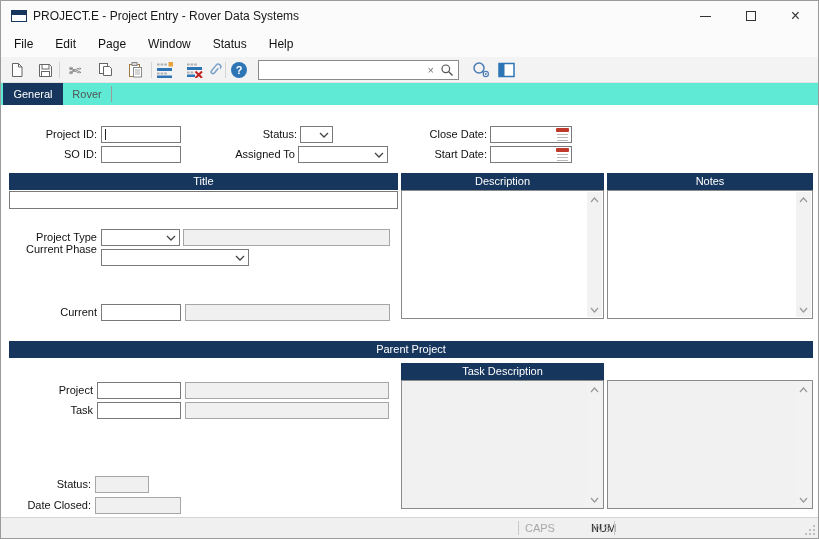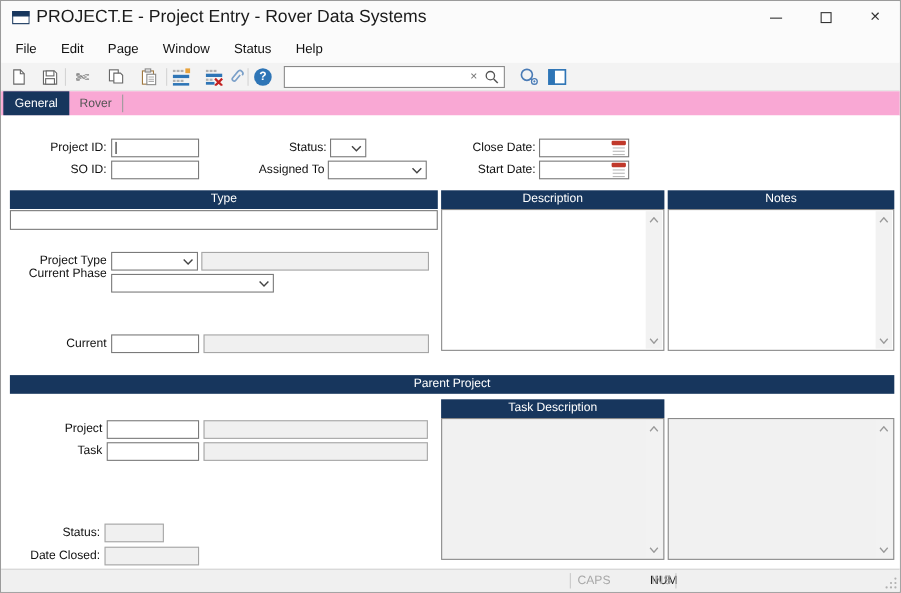--- a/index.html
+++ b/index.html
@@ -6,40 +6,40 @@
   html,body { background:#d7d7d7; }
   body { font-family:"Liberation Sans", sans-serif; }
   .window {
     position:relative; width:819px; height:539px; background:#fff;
     border:1px solid #9b9b9b; overflow:hidden;
     font-family:"Liberation Sans", sans-serif;
   }
   
   .titlebar { position:absolute; top:0; left:0; right:0; height:30px; background:#fbfbfb; }
   .app-icon { position:absolute; left:10px; top:8px; width:16px; height:14px; }
-  .title-text { position:absolute; left:32px; top:0; height:30px; line-height:30px; font-size:16px; color:#1a1a1a; white-space:nowrap; }
+  .title-text { position:absolute; left:32px; top:0; height:30px; line-height:30px; font-size:12px; color:#1a1a1a; white-space:nowrap; }
   .winbtn { position:absolute; top:0; width:45px; height:30px; display:flex; align-items:center; justify-content:center; cursor:default; }
   .winbtn.min { right:90px; } .winbtn.max { right:45px; } .winbtn.close { right:0; }
   .min-glyph { width:11px; height:1px; background:#333; }
   .max-glyph { width:10px; height:10px; border:1px solid #333; }
   .close-glyph { font-size:16px; color:#333; line-height:1; }
   
   .menubar { position:absolute; top:30px; left:0; right:0; height:26px; background:#fbfbfb; display:flex; align-items:center; padding-left:2px; }
   .menu-item { font-size:12px; color:#111; padding:4px 11px; }
   
   .toolbar { position:absolute; top:56px; left:0; right:0; height:26px; background:#f3f3f3; border-bottom:1px solid #e2e2e2; }
   .tbtn { position:absolute; top:4px; width:20px; height:18px; display:flex; align-items:center; justify-content:center; }
   .tsep { position:absolute; top:5px; width:1px; height:16px; background:#d4d4d4; }
   .help-circle { width:16px; height:16px; border-radius:50%; background:#2e75b6; color:#fff; font-size:11px; font-weight:bold; text-align:center; line-height:16px; }
   .searchbox { position:absolute; left:257px; top:3px; width:201px; height:20px; background:#fff; border:1px solid #8a8a8a; }
   .searchbox input { position:absolute; left:3px; top:1px; width:165px; height:16px; border:none; outline:none; font-size:11px; font-family:"Liberation Sans",sans-serif; background:transparent; }
   .sb-clear { position:absolute; right:24px; top:2px; font-size:11px; color:#777; line-height:14px; }
   .sb-mag { position:absolute; right:4px; top:2px; }
   
-  .tabstrip { position:absolute; top:82px; left:0; right:0; height:22px; background:#f9a8d4; }
+  .tabstrip { position:absolute; top:82px; left:0; right:0; height:22px; background:#5eead4; }
   .tab { position:absolute; top:0; height:22px; font-size:11px; line-height:22px; text-align:center; }
   .tab.active { left:2px; width:60px; background:#17365d; color:#fff; }
   .tab.inactive { left:64px; width:44px; background:transparent; color:#555; }
   .tab span::first-letter { text-decoration:underline; }
   .tab-sep { position:absolute; left:110px; top:3px; width:1px; height:16px; background:#9b9b9b; }
   
   .formarea { position:absolute; top:104px; left:0; right:0; bottom:21px; background:#fff; }
   .lbl { position:absolute; height:17px; line-height:17px; font-size:11px; color:#111; text-align:right; white-space:nowrap; }
   .txt { position:absolute; height:17px; border:1px solid #7a7a7a; background:#fff; font-size:11px; font-family:"Liberation Sans",sans-serif; padding:0 3px; }
   .ro  { position:absolute; height:17px; border:1px solid #a6a6a6; background:#f0f0f0; }
@@ -234,21 +234,21 @@
     <div class="datefld" style="left:489px;top:41px;width:82px">
       <span style="font-size:11px;padding-left:3px"></span>
       <div class="cal">
           <div class="bar"></div>
           <div class="ln" style="top:6px"></div>
           <div class="ln" style="top:9px"></div>
           <div class="ln" style="top:12px"></div>
         </div>
     </div>
 
-    <div class="hdr" style="left:8px;top:68px;width:389px">Type</div>
+    <div class="hdr" style="left:8px;top:68px;width:389px">Title</div>
     <div class="hdr" style="left:400px;top:68px;width:203px">Description</div>
     <div class="hdr" style="left:606px;top:68px;width:206px">Notes</div>
 
     <input class="txt" style="left: 8px; top: 86px; width: 389px; height: 18px;" type="text" value="">
 
     <div class="bigbox" style="left:400px;top:85px;width:203px;height:129px">
       <span></span>
       <div class="vscroll">
         <div class="sarr up">
             <svg width="9" height="6" viewBox="0 0 9 6">

